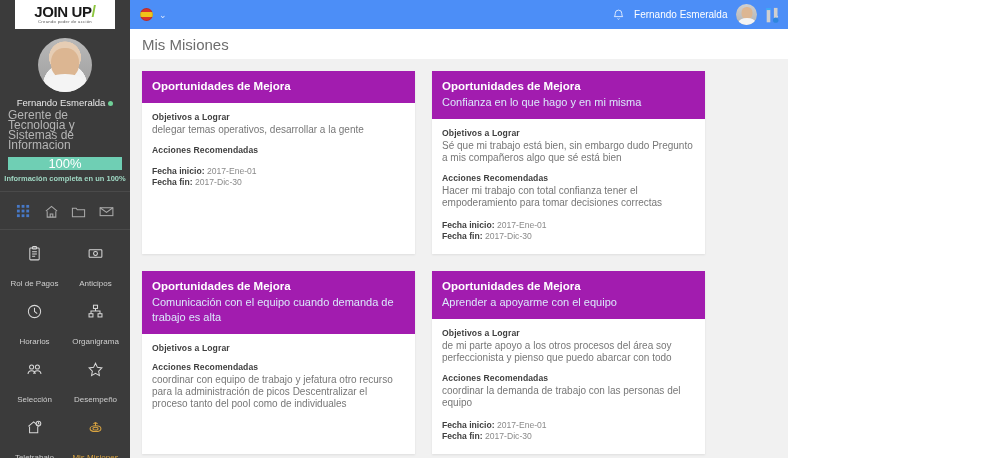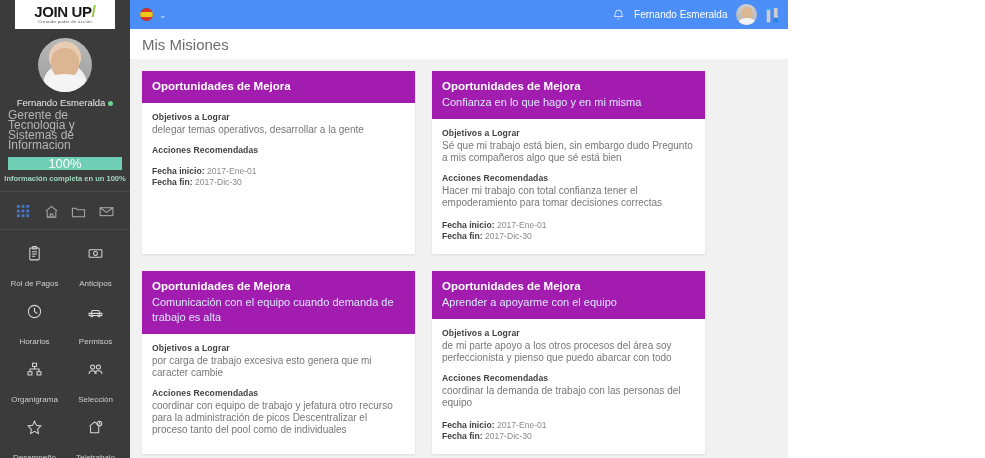--- a/index.html
+++ b/index.html
@@ -210,31 +210,20 @@
       <div class="menu-item">
         <div class="m-ic">
           <svg viewBox="0 0 20 20" width="17" height="17">
               <circle cx="10" cy="10" r="7.2"></circle>
               <path d="M10 5.6V10l3.2 2.4"></path>
             </svg>
         </div>
         <div class="m-lb">Horarios</div>
       </div>
 
-      <div class="menu-item">
-        <div class="m-ic">
-          <svg viewBox="0 0 20 20" width="17" height="17">
-              <path d="M2.5 12.2h15v2.4h-15z"></path>
-              <path d="M4.6 12.2l1.6-3.4h7.6l1.6 3.4"></path>
-              <circle cx="5.8" cy="15" r="1.3"></circle>
-              <circle cx="14.2" cy="15" r="1.3"></circle>
-            </svg>
-        </div>
-        <div class="m-lb">Permisos</div>
-      </div>
 
       <div class="menu-item">
         <div class="m-ic">
           <svg viewBox="0 0 20 20" width="17" height="17">
               <rect x="7.6" y="2.6" width="4.8" height="3.8"></rect>
               <rect x="2.4" y="12.6" width="4.6" height="3.8"></rect>
               <rect x="13" y="12.6" width="4.6" height="3.8"></rect>
               <path d="M10 6.4v3M4.7 12.6V9.4h10.6v3.2"></path>
             </svg>
         </div>
@@ -358,21 +347,20 @@
           </div>
         </article>
 
         <article class="card">
           <div class="card-head">
             <div class="ch-title">Oportunidades de Mejora</div>
             <div class="ch-sub">Comunicación con el equipo cuando demanda de trabajo es alta</div>
           </div>
           <div class="card-body">
             <div class="sec-label">Objetivos a Lograr</div>
-            <div class="sec-text">por carga de trabajo excesiva esto genera que mi caracter cambie</div>
             <div class="sec-gap"></div>
             <div class="sec-label">Acciones Recomendadas</div>
             <div class="sec-text">coordinar con equipo de trabajo y jefatura otro recurso para la administración de picos Descentralizar el proceso tanto del pool como de individuales</div>
 
           </div>
         </article>
 
         <article class="card">
           <div class="card-head">
             <div class="ch-title">Oportunidades de Mejora</div>

